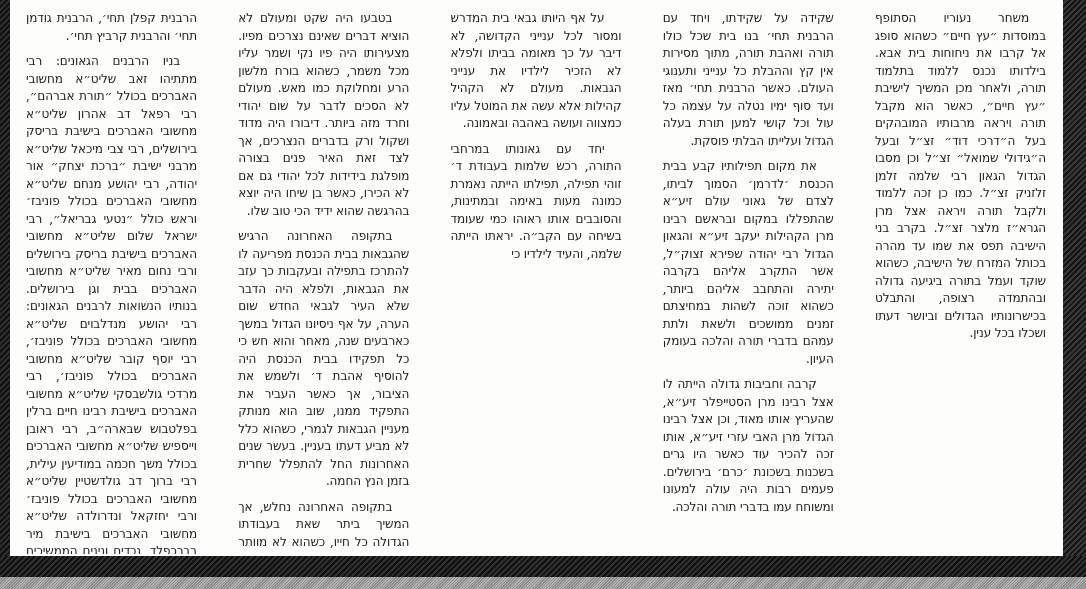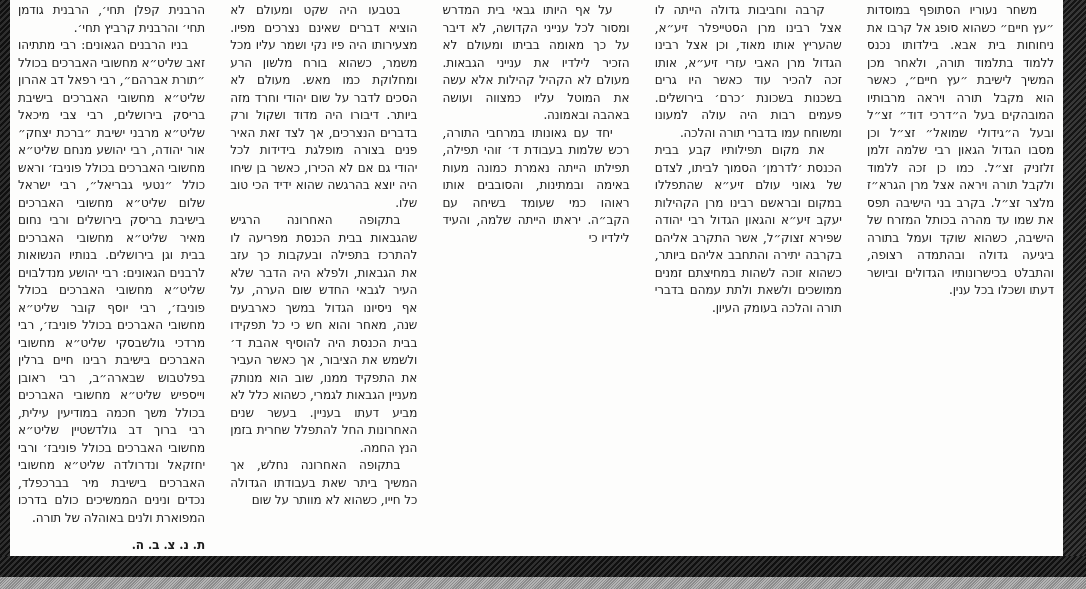--- a/index.html
+++ b/index.html
@@ -22,45 +22,46 @@
     position:absolute;left:18px;top:2px;width:1036px;height:552px;
     direction:rtl;display:flex;justify-content:space-between;overflow:hidden;
   }
   .col{
     width:187px;height:552px;overflow:hidden;
     text-align:justify;
     color:#1c1c1c;
     font-size:12px;line-height:17.5px;
     letter-spacing:-0.1px;
   }
-  .col p{margin:0;padding:0;}
+  .col p{margin:8px;padding:0;}
   .col p.indent{text-indent:17px;}
   .col p.center{text-indent:0;margin-top:10px;font-weight:bold;}
 </style>
 </head>
 <body>
 
 <div class="frame-left"></div>
 <div class="frame-right"></div>
 <div class="frame-bottom"></div>
 <div class="frame-outer-bottom"></div>
 
 <div class="article">
 
   <div class="col">
     <p class="indent">משחר נעוריו הסתופף במוסדות ״עץ חיים״ כשהוא סופג אל קרבו את ניחוחות בית אבא. בילדותו נכנס ללמוד בתלמוד תורה, ולאחר מכן המשיך לישיבת ״עץ חיים״, כאשר הוא מקבל תורה ויראה מרבותיו המובהקים בעל ה״דרכי דוד״ זצ״ל ובעל ה״גידולי שמואל״ זצ״ל וכן מסבו הגדול הגאון רבי שלמה זלמן זלזניק זצ״ל. כמו כן זכה ללמוד ולקבל תורה ויראה אצל מרן הגרא״ז מלצר זצ״ל. בקרב בני הישיבה תפס את שמו עד מהרה בכותל המזרח של הישיבה, כשהוא שוקד ועמל בתורה ביגיעה גדולה ובהתמדה רצופה, והתבלט בכישרונותיו הגדולים וביושר דעתו ושכלו בכל ענין.</p>
   </div>
 
   <div class="col">
+    <p>שקידה על שקידתו, ויחד עם הרבנית תחי׳ בנו בית שכל כולו תורה ואהבת תורה, מתוך מסירות אין קץ וההבלת כל ענייני ותענוגי העולם. כאשר הרבנית תחי׳ מאז ועד סוף ימיו נטלה על עצמה כל עול וכל קושי למען תורת בעלה הגדול ועלייתו הבלתי פוסקת.</p>
+    <p class="indent">את מקום תפילותיו קבע בבית הכנסת ׳לדרמן׳ הסמוך לביתו, לצדם של גאוני עולם זיע״א שהתפללו במקום ובראשם רבינו מרן הקהילות יעקב זיע״א והגאון הגדול רבי יהודה שפירא זצוק״ל, אשר התקרב אליהם בקרבה יתירה והתחבב אליהם ביותר, כשהוא זוכה לשהות במחיצתם זמנים ממושכים ולשאת ולתת עמהם בדברי תורה והלכה בעומק העיון.</p>
     <p class="indent">קרבה וחביבות גדולה הייתה לו אצל רבינו מרן הסטייפלר זיע״א, שהעריץ אותו מאוד, וכן אצל רבינו הגדול מרן האבי עזרי זיע״א, אותו זכה להכיר עוד כאשר היו גרים בשכנות בשכונת ׳כרם׳ בירושלים. פעמים רבות היה עולה למעונו ומשוחח עמו בדברי תורה והלכה.</p>
-    <p class="indent">את מקום תפילותיו קבע בבית הכנסת ׳לדרמן׳ הסמוך לביתו, לצדם של גאוני עולם זיע״א שהתפללו במקום ובראשם רבינו מרן הקהילות יעקב זיע״א והגאון הגדול רבי יהודה שפירא זצוק״ל, אשר התקרב אליהם בקרבה יתירה והתחבב אליהם ביותר, כשהוא זוכה לשהות במחיצתם זמנים ממושכים ולשאת ולתת עמהם בדברי תורה והלכה בעומק העיון.</p>
   </div>
 
   <div class="col">
-    <p class="indent">על אף היותו גבאי בית המדרש ומסור לכל ענייני הקדושה, לא דיבר על כך מאומה בביתו ומעולם לא הזכיר לילדיו את ענייני הגבאות. מעולם לא הקהיל קהילות אלא עשה את המוטל עליו כמצווה ועושה באהבה ובאמונה.</p>
+    <p class="indent">על אף היותו גבאי בית המדרש ומסור לכל ענייני הקדושה, לא דיבר על כך מאומה בביתו ולפלא לא הזכיר לילדיו את ענייני הגבאות. מעולם לא הקהיל קהילות אלא עשה את המוטל עליו כמצווה ועושה באהבה ובאמונה.</p>
     <p class="indent">יחד עם גאונותו במרחבי התורה, רכש שלמות בעבודת ד׳ זוהי תפילה, תפילתו הייתה נאמרת כמונה מעות באימה ובמתינות, והסובבים אותו ראוהו כמי שעומד בשיחה עם הקב״ה. יראתו הייתה שלמה, והעיד לילדיו כי</p>
   </div>
 
   <div class="col">
     <p class="indent">בטבעו היה שקט ומעולם לא הוציא דברים שאינם נצרכים מפיו. מצעירותו היה פיו נקי ושמר עליו מכל משמר, כשהוא בורח מלשון הרע ומחלוקת כמו מאש. מעולם לא הסכים לדבר על שום יהודי וחרד מזה ביותר. דיבורו היה מדוד ושקול ורק בדברים הנצרכים, אך לצד זאת האיר פנים בצורה מופלגת בידידות לכל יהודי גם אם לא הכירו, כאשר בן שיחו היה יוצא בהרגשה שהוא ידיד הכי טוב שלו.</p>
     <p class="indent">בתקופה האחרונה הרגיש שהגבאות בבית הכנסת מפריעה לו להתרכז בתפילה ובעקבות כך עזב את הגבאות, ולפלא היה הדבר שלא העיר לגבאי החדש שום הערה, על אף ניסיונו הגדול במשך כארבעים שנה, מאחר והוא חש כי כל תפקידו בבית הכנסת היה להוסיף אהבת ד׳ ולשמש את הציבור, אך כאשר העביר את התפקיד ממנו, שוב הוא מנותק מעניין הגבאות לגמרי, כשהוא כלל לא מביע דעתו בעניין. בעשר שנים האחרונות החל להתפלל שחרית בזמן הנץ החמה.</p>
     <p class="indent">בתקופה האחרונה נחלש, אך המשיך ביתר שאת בעבודתו הגדולה כל חייו, כשהוא לא מוותר על שום</p>
   </div>
 
   <div class="col">

